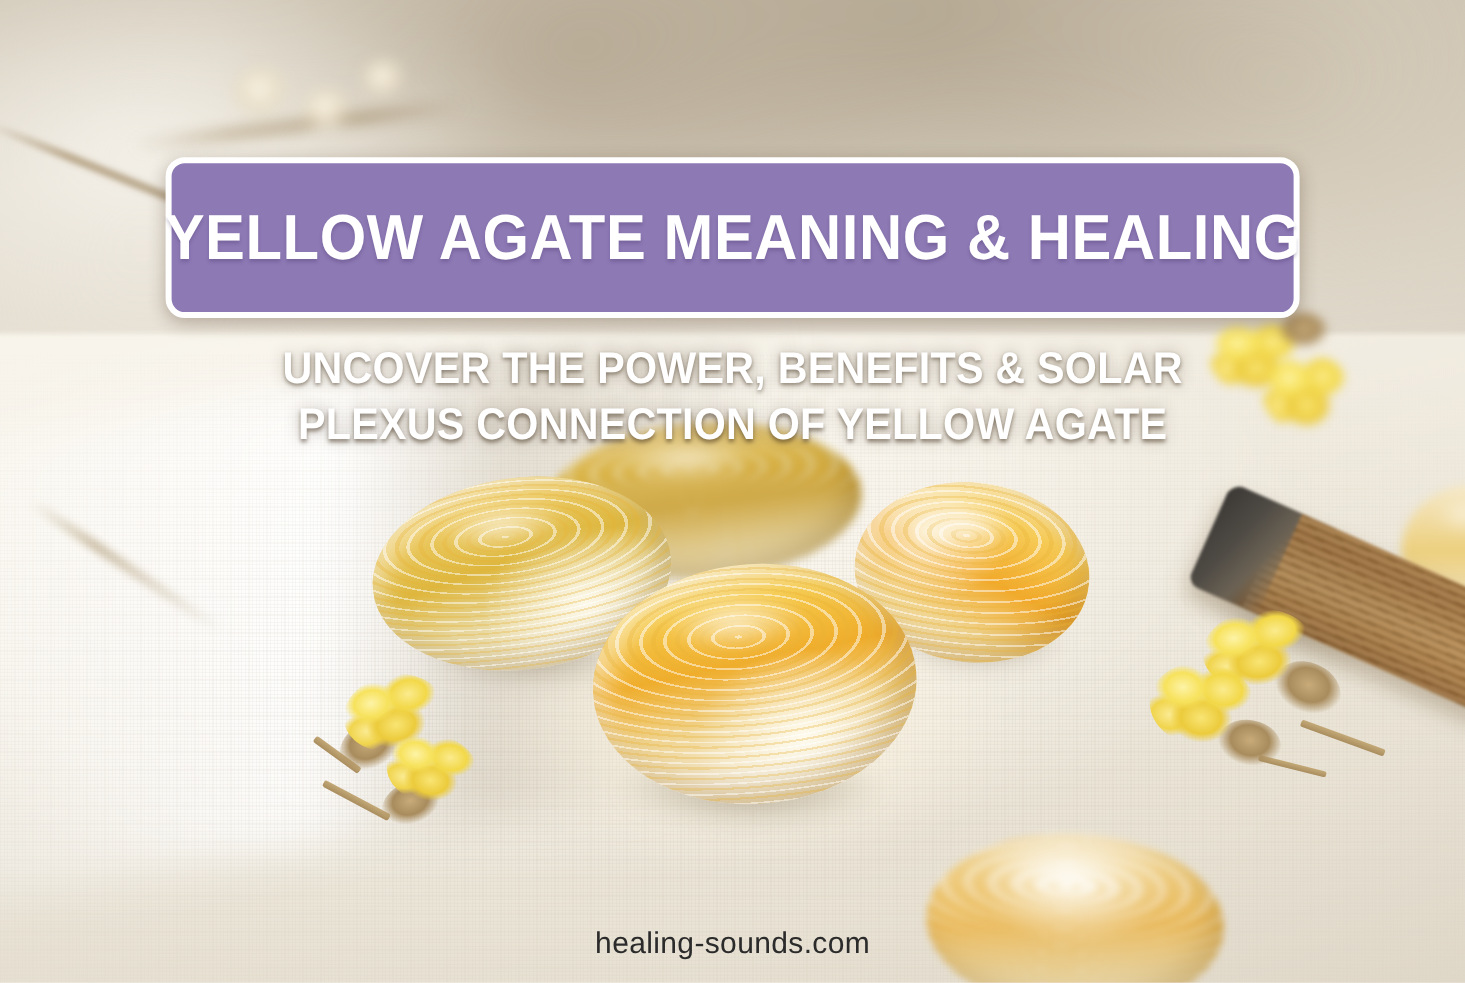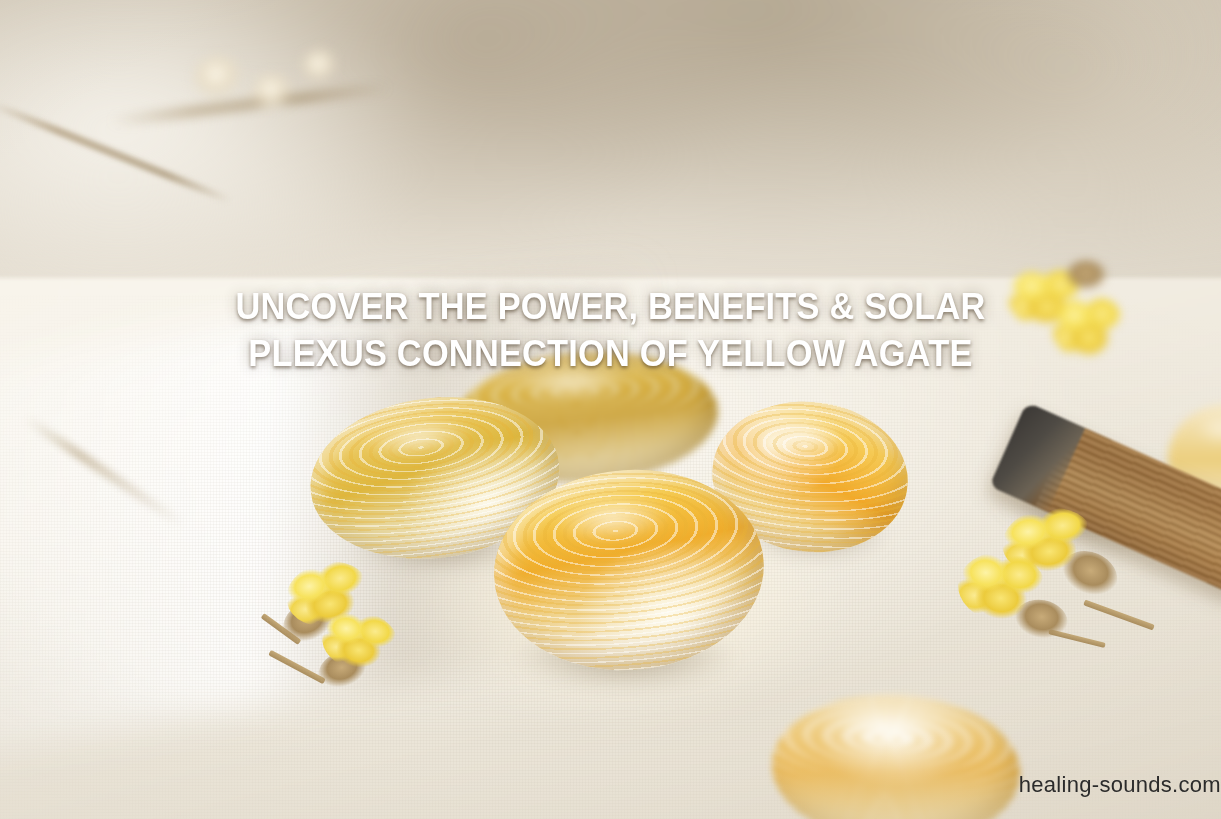--- a/index.html
+++ b/index.html
@@ -382,25 +382,25 @@
       0 2px 4px rgba(60,44,24,.55),
       0 0 14px rgba(60,44,24,.30);
   }
   #subtitle .line { display: block; }
 
   #site-url {
     position: absolute;
     left: 0;
     right: 0;
     top: 772px;
-    text-align: right;
+    text-align: center;
     color: #2b2b2b;
     font-family: "Liberation Sans", sans-serif;
     font-weight: 400;
-    font-size: 22px;
+    font-size: 25px;
     letter-spacing: .3px;
   }
 </style>
 </head>
 <body>
 
 <div id="hero">
 
   <div class="photo">
 
@@ -473,20 +473,23 @@
       <div class="calyx c2"></div>
       <div class="petals p1"></div>
       <div class="petals p2"></div>
     </div>
 
     <div class="bg-vignette"></div>
   </div>
 
   <div class="overlay">
 
+    <div id="title-banner">
+      <span id="title-text">YELLOW AGATE MEANING &amp; HEALING</span>
+    </div>
 
     <div id="subtitle">
       <span class="line">UNCOVER THE POWER, BENEFITS &amp; SOLAR</span>
       <span class="line">PLEXUS CONNECTION OF YELLOW AGATE</span>
     </div>
 
     <div id="site-url">healing-sounds.com</div>
   </div>
 
 </div>

